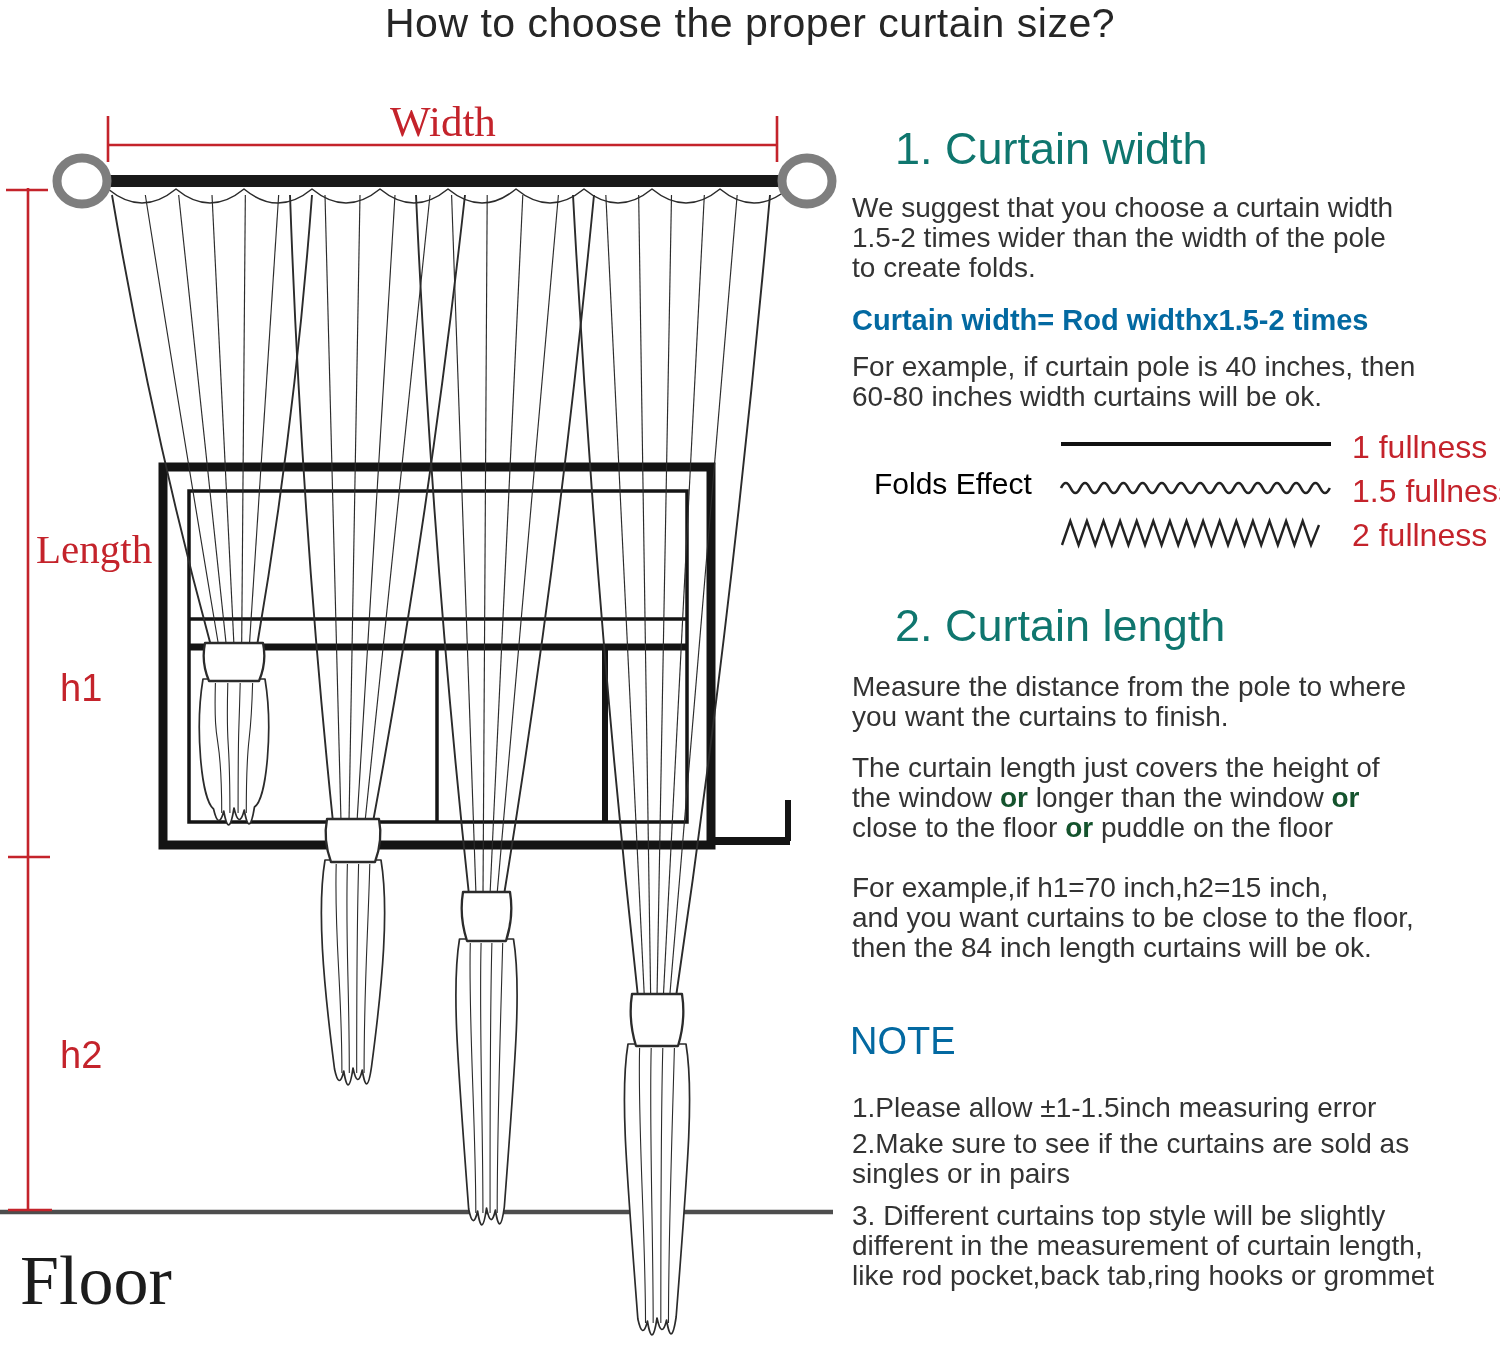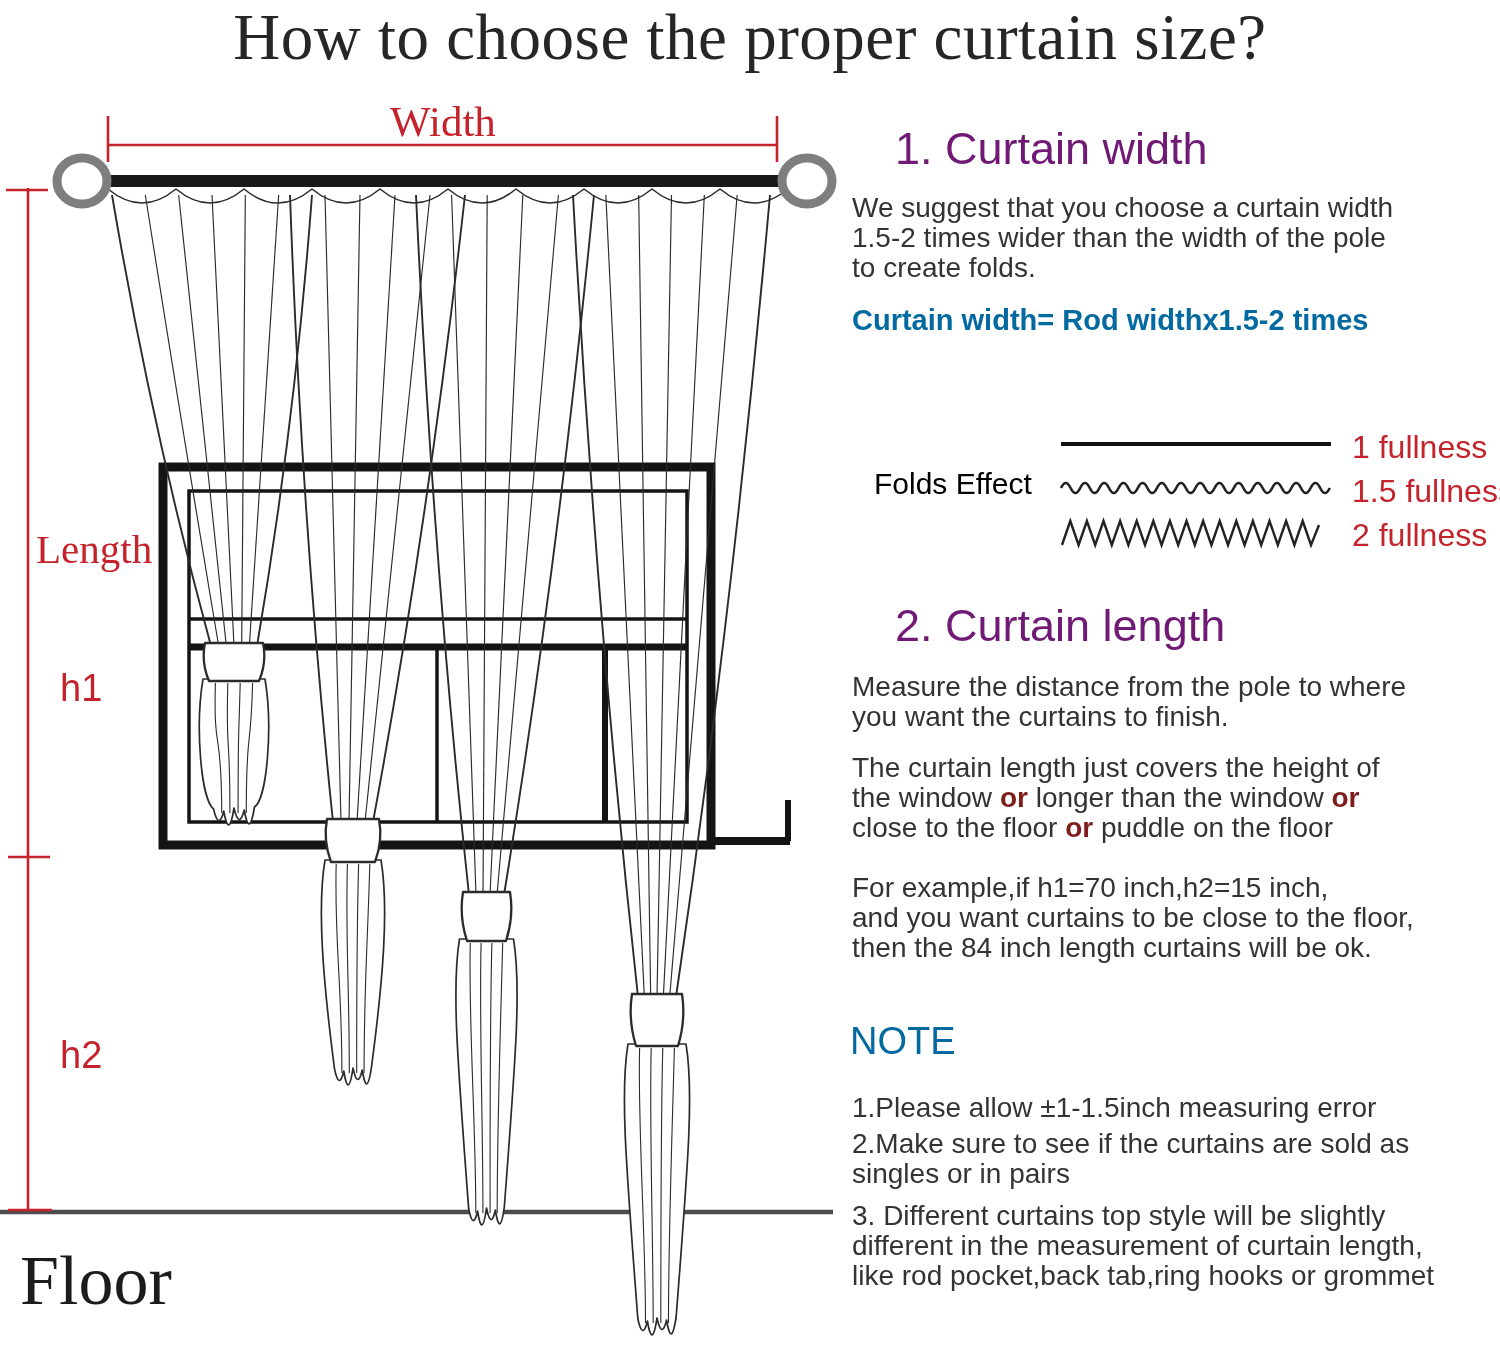--- a/index.html
+++ b/index.html
@@ -3,32 +3,32 @@
 <meta charset="utf-8">
 <style>
   :root{ --red:#c4232b; --ink:#2b2b2b; }
   html,body{margin:0;padding:0;}
   body{
     width:1500px;height:1364px;background:#ffffff;position:relative;overflow:hidden;
     font-family:"Liberation Sans","DejaVu Sans",sans-serif;color:var(--ink);
   }
   .title{
     position:absolute;top:0;left:0;width:1500px;text-align:center;
-    font-size:65px;color:#262626;letter-spacing:.5px;white-space:nowrap;font-family:Liberation Serif, serif;
+    font-size:41px;color:#262626;letter-spacing:.5px;white-space:nowrap;
   }
   #diagram{position:absolute;left:0;top:100px;}
   .serif-red{font-family:"Liberation Serif","DejaVu Serif",serif;fill:var(--red);}
   .sans-red{font-family:"Liberation Sans","DejaVu Sans",sans-serif;fill:var(--red);}
   .floor-text{font-family:"Liberation Serif","DejaVu Serif",serif;fill:#1c1c1c;}
 
   .rc{position:absolute;left:850px;top:115px;width:650px;height:1249px;}
-  .sec-h{position:absolute;left:45px;font-size:45px;color:#701a75;white-space:nowrap;}
+  .sec-h{position:absolute;left:45px;font-size:45px;color:#0f766e;white-space:nowrap;}
   .body-text{position:absolute;left:2px;font-size:28px;line-height:30px;color:#333;white-space:pre-line;}
   .formula{font-weight:700;font-size:29px;color:#0369a1;}
-  .b{font-weight:700;color:#7f1d1d;}
+  .b{font-weight:700;color:#14532d;}
 
   .folds{position:absolute;left:0;top:310px;width:650px;height:150px;}
   .folds-label{position:absolute;left:24px;top:42px;font-size:30px;color:#000000;white-space:nowrap;}
   .fold-line{position:absolute;left:208px;}
   .fold-cap{position:absolute;left:502px;font-size:32px;color:var(--red);white-space:nowrap;}
   .note-h{position:absolute;left:0;font-size:38px;color:#0369a1;}
 </style>
 </head>
 <body>
 
@@ -124,20 +124,22 @@
   <text x="20" y="1204" font-size="70" class="floor-text">Floor</text>
 </svg>
 
 <div class="rc">
 
   <div class="sec-h" style="top:8px">1. Curtain width</div>
   <div class="body-text" style="top:78px">We suggest that you choose a curtain width
 1.5-2 times wider than the width of the pole
 to create folds.</div>
   <div class="body-text formula" style="top:190px">Curtain width= Rod widthx1.5-2 times</div>
+  <div class="body-text" style="top:237px">For example, if curtain pole is 40 inches, then
+60-80 inches width curtains will be ok.</div>
 
   <div class="folds">
     <div class="folds-label">Folds Effect</div>
 
     <svg class="fold-line" style="top:2px" width="276" height="32" viewBox="0 0 276 32">
       <path d="M3 17 H273" stroke="#111" stroke-width="4" fill="none"></path>
     </svg>
     <div class="fold-cap" style="top:4px">1 fullness</div>
 
     <svg class="fold-line" style="top:44px" width="276" height="34" viewBox="0 0 276 34">

